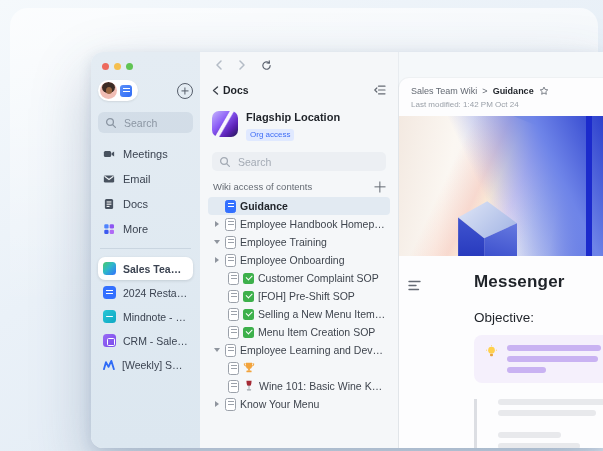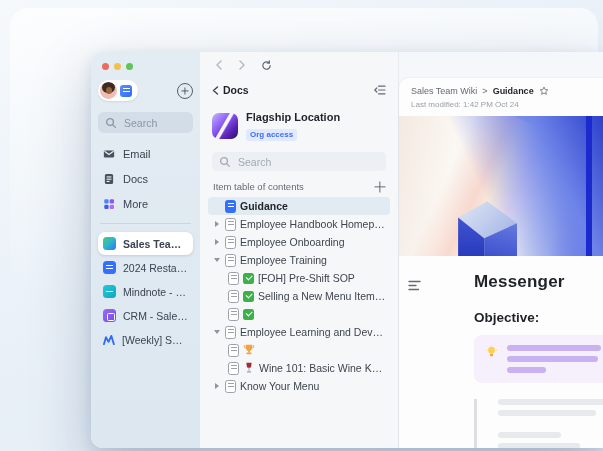--- a/index.html
+++ b/index.html
@@ -51,27 +51,27 @@
   .ic-mind::after{content:"";position:absolute;left:3px;top:5.5px;width:7px;height:1.6px;background:#fff;border-radius:1px}
   .ic-crm{background:linear-gradient(135deg,#9a6cf5,#7648ea)}
   .ic-crm::after{content:"";position:absolute;left:3.5px;top:3.5px;width:6px;height:6px;border:1.3px solid #fff;border-radius:1.5px}
   
   .mid{width:199px;flex:none;background:#f5f7f9;border-right:1px solid #e8ecf0;
     display:flex;flex-direction:column;box-sizing:border-box;min-width:0}
   .toolbar{height:26px;flex:none;display:flex;align-items:center;gap:15px;padding-left:15px}
   .docs-row{height:24px;flex:none;display:flex;align-items:center;gap:4px;padding:0 12px}
   .docs-lbl{font-size:10.5px;font-weight:700;color:#1f2329}
   .spring{flex:1}
-  .ws{display:flex;gap:8px;padding:9px 12px 2px;align-items:center}
+  .ws{display:flex;gap:8px;padding:9px 12px 2px;align-items:flex-start}
   .ws-icon{width:26px;height:26px;border-radius:7px;flex:none;
     background:
       linear-gradient(120deg,transparent 42%,rgba(255,255,255,.95) 45%,rgba(255,255,255,.95) 52%,transparent 56%),
       linear-gradient(135deg,#c4b5fd 0%,#8b5cf6 40%,#5b21b6 72%,#211a52 100%);}
   .ws-name{font-size:11px;font-weight:700;color:#1f2329;line-height:12px}
-  .badge{display:inline-block;margin-top:3px;font-size:8px;font-weight:700;color:#3f6df5;
+  .badge{display:inline-block;margin-top:3px;font-size:8px;font-weight:400;color:#3f6df5;
     background:#e0e9ff;border-radius:3px;padding:1.5px 4px}
   .mid-search{margin:9px 12px 0;height:19px;border-radius:5px;background:#eceff3;
     display:flex;align-items:center;gap:5px;padding:0 7px;flex:none}
   .mid-search input{border:0;outline:0;background:transparent;width:120px;font-size:10.5px;color:#5d6673;font-family:inherit}
   .mid-search input::placeholder{color:#a3aab4}
   .toc-head{display:flex;align-items:center;justify-content:space-between;padding:10px 13px 5px;flex:none}
   .toc-title{font-size:9.5px;color:#646a73}
   .plus{width:11px;height:11px;position:relative}
   .plus::before,.plus::after{content:"";position:absolute;background:#646a73;left:50%;top:50%}
   .plus::before{width:11px;height:1.3px;transform:translate(-50%,-50%)}
@@ -114,21 +114,21 @@
   .cube{position:absolute;left:56px;bottom:-2px;width:62px;height:58px}
   .cube .top{position:absolute;inset:0;background:linear-gradient(135deg,#e3e9f7,#93a8e0);
     clip-path:polygon(5% 30%,52% 2%,100% 40%,47% 66%)}
   .cube .left{position:absolute;inset:0;background:linear-gradient(180deg,#4b61d8,#2739bd);
     clip-path:polygon(5% 30%,47% 66%,47% 100%,5% 100%)}
   .cube .rightf{position:absolute;inset:0;background:linear-gradient(195deg,#7d90ea,#3347c9);
     clip-path:polygon(47% 66%,100% 40%,100% 100%,47% 100%)}
   .doc-body{position:relative;flex:1;padding:16px 0 0 75px;box-sizing:border-box;min-width:0}
   .outline-ic{position:absolute;left:9px;top:24px}
   .h1{font-size:17px;font-weight:700;color:#1f2329;letter-spacing:.2px}
-  .h2{font-size:13.5px;font-weight:700;color:#1f2329;margin-top:18px}
+  .h2{font-size:13.5px;font-weight:400;color:#1f2329;margin-top:18px}
   .callout{margin:10px -10px 0 0;background:#f5f0fc;border-radius:8px;padding:10px 12px 10px 11px;
     display:flex;gap:9px;align-items:flex-start}
   .bars{flex:1;display:flex;flex-direction:column;gap:5px;min-width:0}
   .bar{height:6px;border-radius:3px;background:#c9b2f2}
   .quote{margin:16px -10px 0 0;border-left:3px solid #dcdee3;padding-left:21px;
     display:flex;flex-direction:column;gap:5px}
   .quote .bar{background:#e8e9ec}
   .gap8{height:6px}
   svg{display:block}
 </style>
@@ -158,20 +158,27 @@
       <svg class="emo" width="10" height="10" viewBox="0 0 12 12">
         <circle cx="5" cy="5" r="3.4" fill="none" stroke="#8b96a3" stroke-width="1.3"></circle>
         <line x1="7.6" y1="7.6" x2="10.4" y2="10.4" stroke="#8b96a3" stroke-width="1.3" stroke-linecap="round"></line>
       </svg>
       <input placeholder="Search" style="">
     </div>
 
     <div class="nav">
       <div class="nav-item">
         <svg class="emo" width="13" height="13" viewBox="0 0 14 14">
+          <rect x="1" y="3.5" width="8.5" height="7" rx="1.8" fill="#48525f"></rect>
+          <path d="M10 6l3-1.8v5.6L10 8z" fill="#48525f"></path>
+        </svg>
+        <span class="lbl">Meetings</span>
+      </div>
+      <div class="nav-item">
+        <svg class="emo" width="13" height="13" viewBox="0 0 14 14">
           <rect x="1" y="2.8" width="12" height="8.4" rx="1.6" fill="#48525f"></rect>
           <path d="M1.8 3.8L7 7.6l5.2-3.8" fill="none" stroke="#eef2f6" stroke-width="1.2"></path>
         </svg>
         <span class="lbl">Email</span>
       </div>
       <div class="nav-item">
         <svg class="emo" width="13" height="13" viewBox="0 0 14 14">
           <rect x="2.2" y="1.2" width="9.6" height="11.6" rx="1.8" fill="#48525f"></rect>
           <rect x="4.2" y="4" width="5.6" height="1.2" fill="#fff"></rect>
           <rect x="4.2" y="6.6" width="5.6" height="1.2" fill="#fff"></rect>
@@ -256,64 +263,70 @@
 
     <div class="mid-search">
       <svg class="emo" width="10" height="10" viewBox="0 0 12 12">
         <circle cx="5" cy="5" r="3.4" fill="none" stroke="#a3aab4" stroke-width="1.3"></circle>
         <line x1="7.6" y1="7.6" x2="10.4" y2="10.4" stroke="#a3aab4" stroke-width="1.3" stroke-linecap="round"></line>
       </svg>
       <input placeholder="Search" style="">
     </div>
 
     <div class="toc-head">
-      <span class="toc-title">Item table of contents</span>
+      <span class="toc-title">Wiki access of contents</span>
       <span class="plus"></span>
     </div>
 
     <div class="tree">
       <div class="tree-row selected">
         <span class="disc-box"></span>
         <span class="doc-ic blue"></span>
         <span class="lbl">Guidance</span>
       </div>
       <div class="tree-row">
         <span class="disc-box">
             <span class="tri"></span>
           </span>
         <span class="doc-ic"></span>
         <span class="lbl">Employee Handbook Homepage</span>
       </div>
       <div class="tree-row">
         <span class="disc-box">
+            <span class="tri open"></span>
+          </span>
+        <span class="doc-ic"></span>
+        <span class="lbl">Employee Training</span>
+      </div>
+      <div class="tree-row">
+        <span class="disc-box">
             <span class="tri"></span>
           </span>
         <span class="doc-ic"></span>
         <span class="lbl">Employee Onboarding</span>
       </div>
-      <div class="tree-row">
-        <span class="disc-box">
-            <span class="tri open"></span>
-          </span>
-        <span class="doc-ic"></span>
-        <span class="lbl">Employee Training</span>
+      <div class="tree-row child">
+        <span class="doc-ic"></span>
+        <span class="check-ic"></span>
+        <span class="lbl">Customer Complaint SOP</span>
       </div>
       <div class="tree-row child">
         <span class="doc-ic"></span>
         <span class="check-ic"></span>
         <span class="lbl">[FOH] Pre-Shift SOP</span>
       </div>
       <div class="tree-row child">
         <span class="doc-ic"></span>
         <span class="check-ic"></span>
         <span class="lbl">Selling a New Menu Item SOP</span>
       </div>
       <div class="tree-row child">
         <span class="doc-ic"></span>
         <span class="check-ic"></span>
+        <span class="lbl">Menu Item Creation SOP</span>
       </div>
       <div class="tree-row">
         <span class="disc-box">
             <span class="tri open"></span>
           </span>
         <span class="doc-ic"></span>
         <span class="lbl">Employee Learning and Development</span>
       </div>
       <div class="tree-row child">
         <span class="doc-ic"></span>

